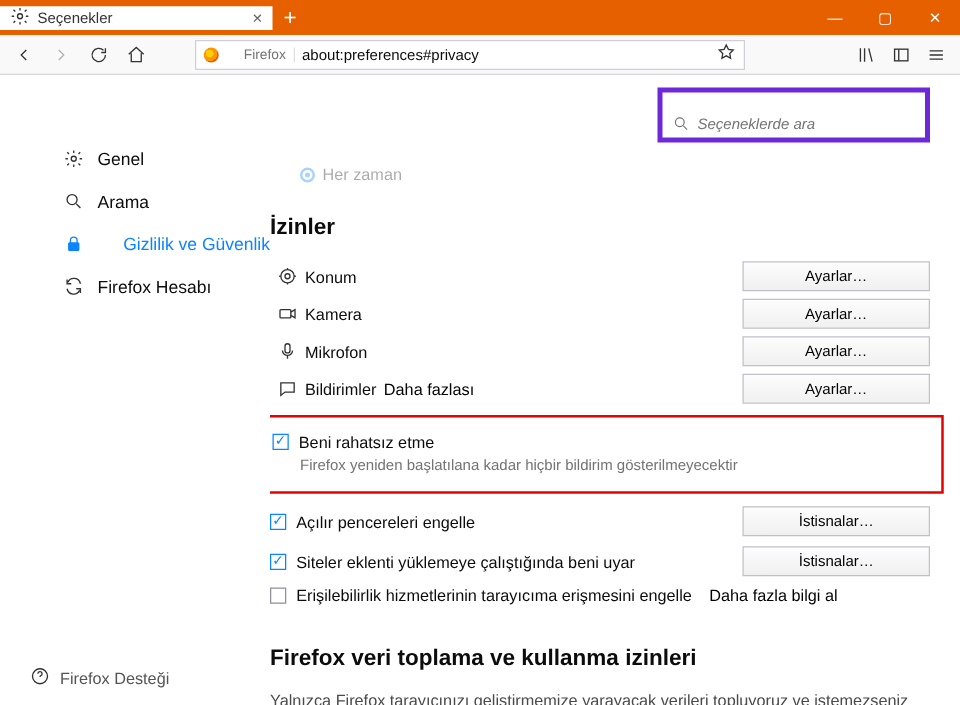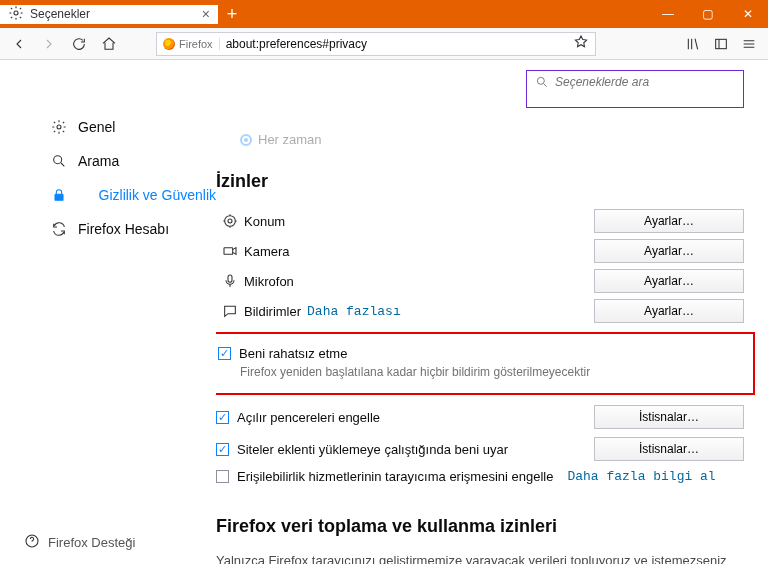--- a/index.html
+++ b/index.html
@@ -12,37 +12,37 @@
   .tab-close { font-size: 14px; color: #666; cursor: pointer; }
   .newtab { width: 28px; display:flex; align-items:center; justify-content:center; color:#fff; font-size:18px; }
   .winctrl { margin-left:auto; display:flex; }
   .winbtn { width: 40px; display:flex; align-items:center; justify-content:center; color:#fff; font-size:12px; }
 
   
   .toolbar { height: 32px; border-bottom: 1px solid #d7d7db; display:flex; align-items:center; padding: 0 6px; gap:4px; background:#f9f9fa; }
   .navbtn { width:26px; height:26px; display:flex; align-items:center; justify-content:center; color:#555; border-radius:3px; }
   .navbtn.disabled { color:#b1b1b3; }
   .urlbar { flex:1; height:24px; border:1px solid #cfcfd8; background:#fff; display:flex; align-items:center; padding:0 6px; gap:6px; margin: 0 80px 0 30px; }
-  .identity { display:flex; align-items:center; gap:4px; border-right:1px solid #e0e0e0; padding-right:6px; }
+  .identity { display:flex; align-items:center; gap:20px; border-right:1px solid #e0e0e0; padding-right:6px; }
   .identity .fxlogo { width:12px; height:12px; border-radius:50%; background: radial-gradient(circle at 40% 40%, #ffcf00 0 30%, #ff9500 30% 60%, #e66000 60%); }
   .identity span { font-size:11px; color:#737373; }
   .urltext { font-size:12px; color:#0c0c0d; }
   .star { margin-left:auto; color:#555; }
   .toolright { display:flex; gap:2px; }
 
   
   .page { display:flex; height: calc(564px - 60px); }
   .sidebar { width:190px; padding: 50px 0 0 24px; font-size:14px;margin-left:26px; }
   .sideitem { display:flex; align-items:center; gap:10px; height:34px; cursor:pointer; }
   .sideitem.active { color:#0a84ff;justify-content:space-between; }
   .sideicon { width:18px; height:18px; display:inline-flex; align-items:center; justify-content:center; }
   .sidefooter { position:absolute; bottom:12px; left:24px; display:flex; align-items:center; gap:8px; color:#555; font-size:13px; }
 
   .main { flex:1; padding: 12px 24px 0 0; position:relative; overflow:hidden; }
-  .searchbox { position:absolute; top:10px; right:24px; width:218px; height:28px; border:1px solid #6d28d9; display:flex; align-items:flex-end; padding:18px 8px; gap:6px; color:#737373; font-style:italic; font-size:12px; }
+  .searchbox { position:absolute; top:10px; right:24px; width:218px; height:28px; border:4px solid #6d28d9; display:flex; align-items:flex-start; padding:18px 8px; gap:6px; color:#737373; font-style:italic; font-size:12px; }
   .searchbox svg { flex-shrink:0; }
 
   .content { padding-top: 60px; }
   .truncated-prev { margin-left:24px; color:#0c0c0d; opacity:0.8; display:flex; align-items:center; gap:6px; font-size:13px; }
   .truncated-prev .radio { width:12px;height:12px;border-radius:50%;border:2px solid #0a84ff; display:inline-block; position:relative; }
   .truncated-prev .radio::after{content:"";position:absolute;inset:2px;border-radius:50%;background:#0a84ff;}
 
   h2.section { font-size:18px; font-weight:600; margin:24px 0 14px 0; }
   .permrow { display:flex; align-items:center; height:30px; }
   .permicon { width:28px; display:flex; justify-content:center; color:#333; }
@@ -51,21 +51,21 @@
   .permbtn { margin-left:auto; width:150px; height:24px; border:1px solid #c0c0c8; background:linear-gradient(#fdfdfd,#f0f0f0); font-size:12px; display:flex; align-items:center; justify-content:center; }
 
   .highlight { border:2px solid #e60000; padding:8px 10px 12px 6px; margin:6px 0 6px -6px; width: 545px;}
   .chkrow { display:flex; align-items:center; gap:8px; padding:4px 0; }
   .chkrow .chk { width:13px; height:13px; border:1px solid #0a84ff; display:inline-flex; align-items:center; justify-content:center; color:#0a84ff; font-size:11px; line-height:1; }
   .chkrow .chk.empty { border-color:#8f8f9d; }
   .desc { margin-left:22px; color:#737373; font-size:12px; padding-bottom:2px; }
 
   .subtext { font-size:13px; color:#4a4a4a; line-height:1.5; margin-top:4px; max-width:540px; }
 
-  .link { color:#0369a1;font-family:Liberation Mono, monospace; }
+  .link { color:#000000; }
 
   
   .ico { width:16px; height:16px; stroke:#333; stroke-width:1.6; fill:none; }
   .sideitem.active .ico { stroke:#0a84ff; fill:#0a84ff; }
 </style>
 </head>
 <body>
 
 <div class="titlebar">
   <div class="tab">

